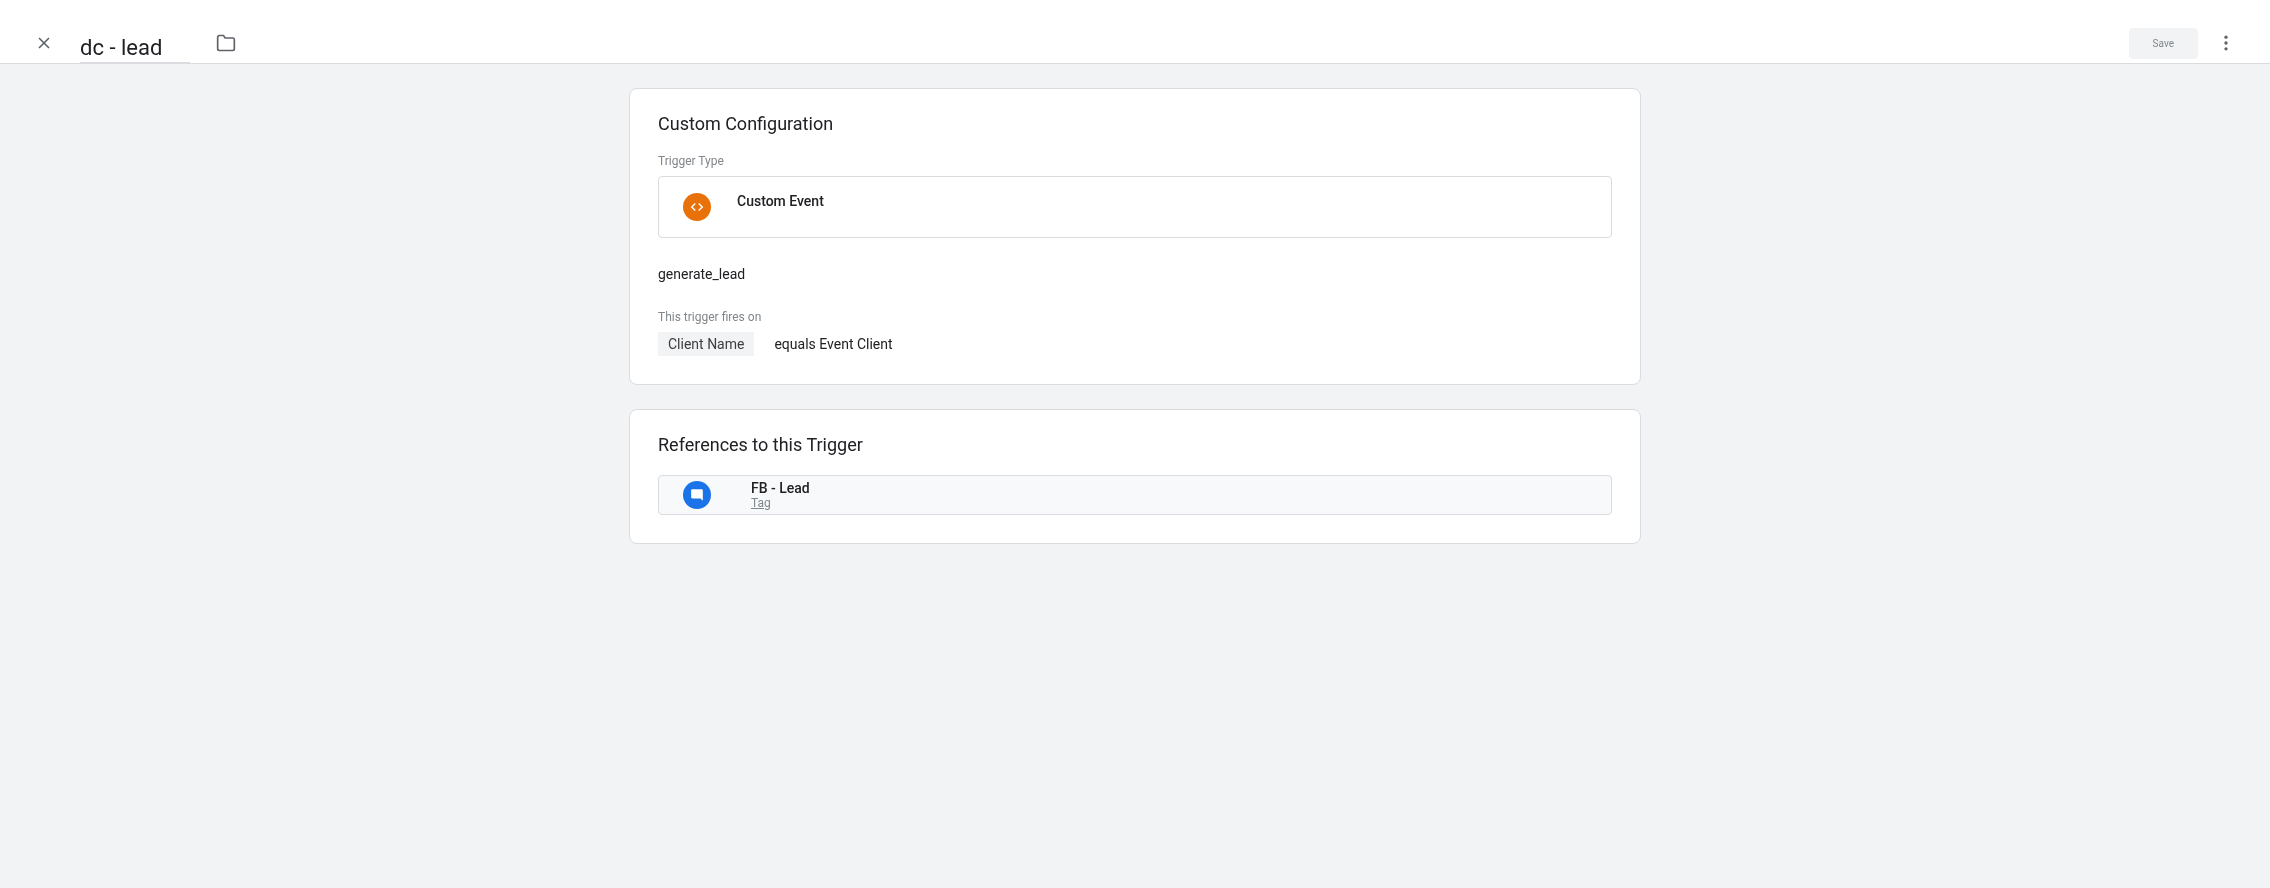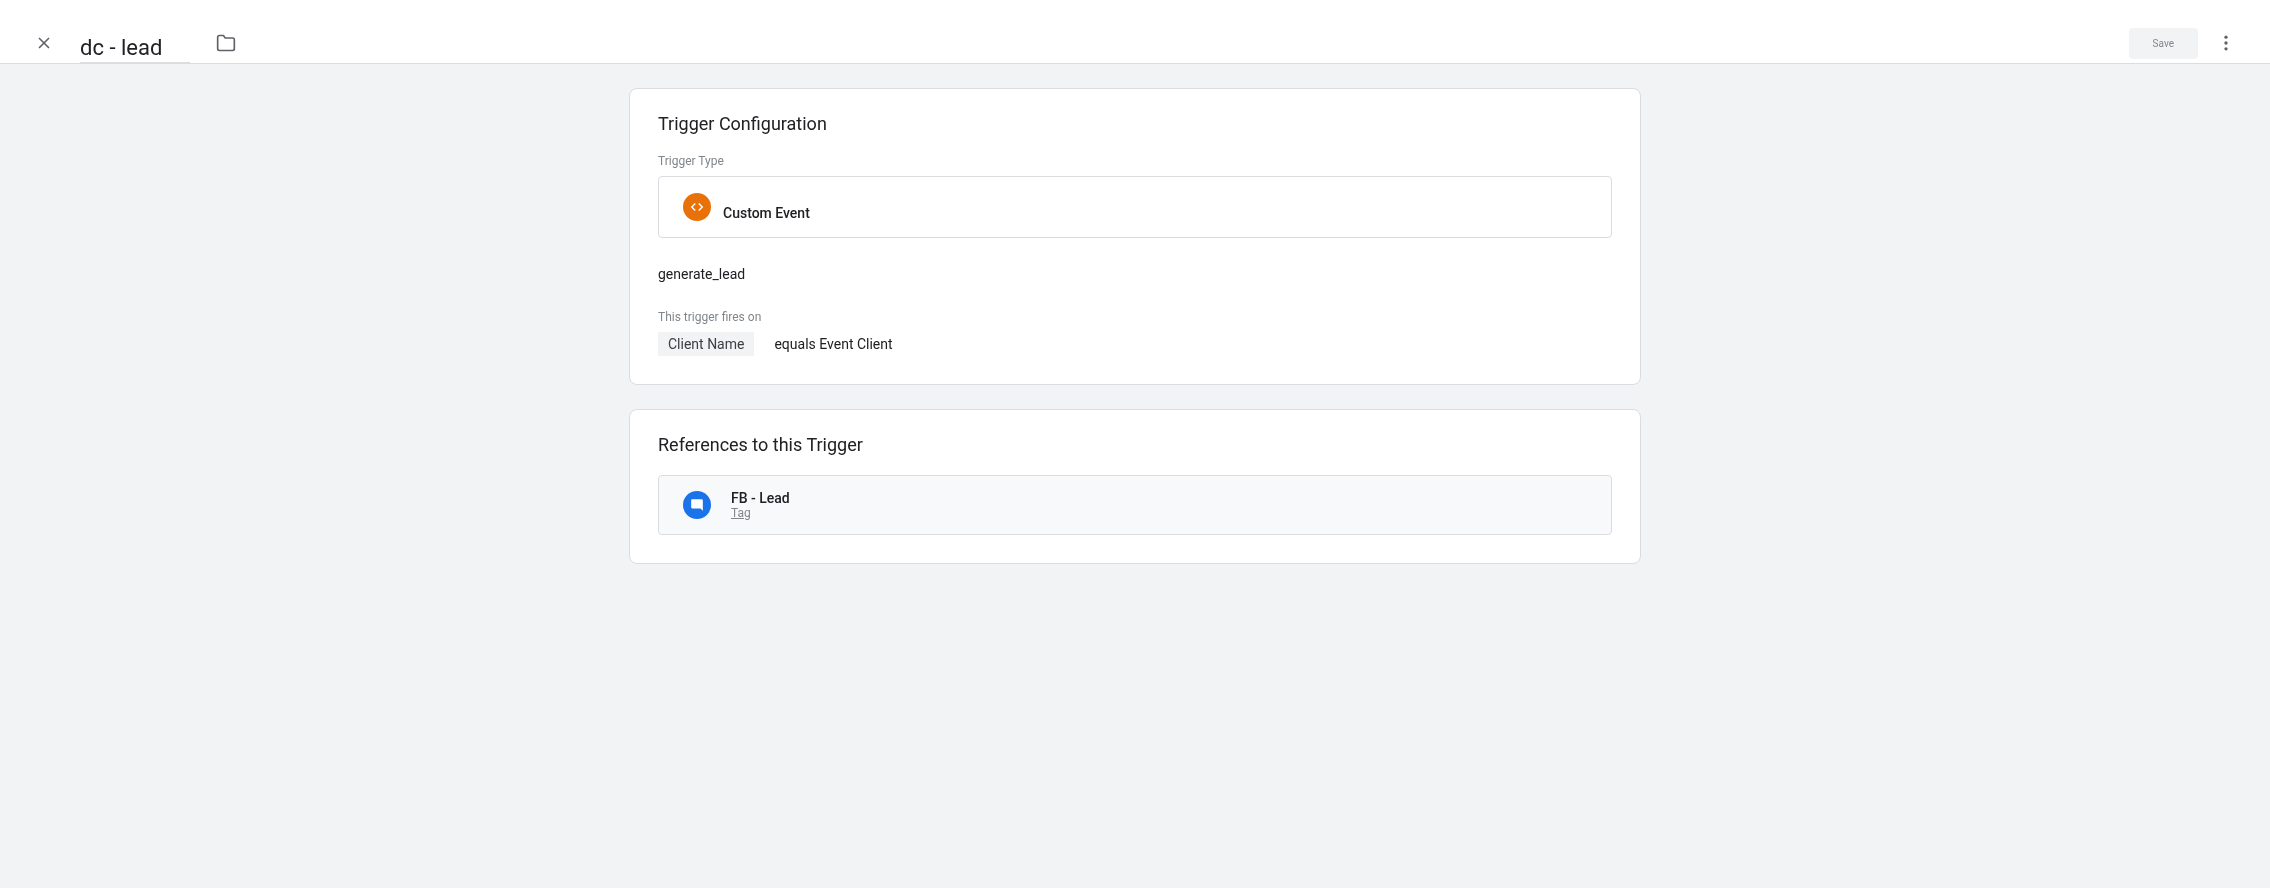--- a/index.html
+++ b/index.html
@@ -101,22 +101,22 @@
     .field-label {
       font-size: 12px;
       color: #80868b;
       margin-bottom: 8px;
     }
     .trigger-type-box {
       border: 1px solid #dadce0;
       border-radius: 4px;
       padding: 16px 24px;
       display: flex;
-      align-items: flex-end;
-      gap: 12px;
+      align-items: flex-start;
+      gap: 26px;
       margin-bottom: 28px;
     }
     .type-icon {
       width: 28px;
       height: 28px;
       background: #e8710a;
       border-radius: 50%;
       display: flex;
       align-items: center;
       justify-content: center;
@@ -143,24 +143,24 @@
       padding: 4px 10px;
       color: #3c4043;
     }
     .condition-text {
       color: #202124;
     }
     .ref-item {
       border: 1px solid #dadce0;
       background: #f8f9fa;
       border-radius: 4px;
-      padding: 14px 24px;
-      display: flex;
-      align-items: center;
-      gap: 20px;
+      padding: 4px 24px;
+      display: flex;
+      align-items: center;
+      gap: 40px;
       cursor: pointer;
     }
     .ref-icon {
       width: 28px;
       height: 28px;
       background: #1a73e8;
       border-radius: 50%;
       display: flex;
       align-items: center;
       justify-content: center;
@@ -205,21 +205,21 @@
         <circle cx="12" cy="12" r="2"></circle>
         <circle cx="12" cy="19" r="2"></circle>
       </svg>
     </div>
   </div>
 </div>
 
 <div class="main">
 
   <div class="card">
-    <div class="card-title">Trigger Configuration</div>
+    <div class="card-title">Custom Configuration</div>
 
     <div class="field-label">Trigger Type</div>
     <div class="trigger-type-box">
       <div class="type-icon">
         <svg width="14" height="14" viewBox="0 0 24 24" fill="none" stroke="#fff" stroke-width="2.5">
           <polyline points="9 6 3 12 9 18"></polyline>
           <polyline points="15 6 21 12 15 18"></polyline>
         </svg>
       </div>
       <div class="type-name">Custom Event</div>

